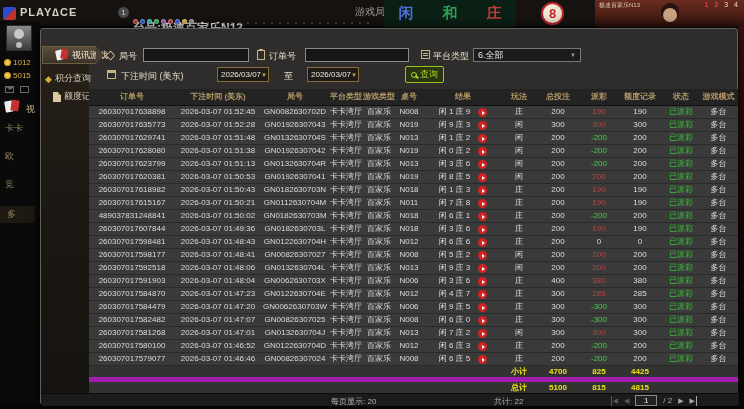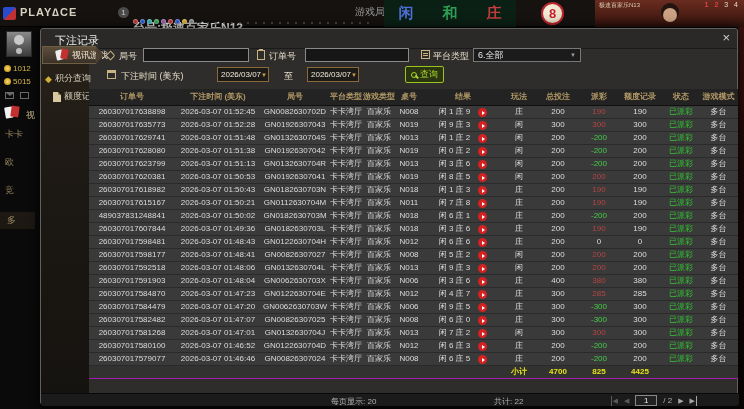--- a/index.html
+++ b/index.html
@@ -24,21 +24,21 @@
     background:radial-gradient(circle at 35% 30%, #f5eedd, #e3d8bd); border:2px solid #b8252f;
     color:#c51f2b; font-size:13px; font-weight:bold; text-align:center; line-height:20px; }
   .video { position:absolute; left:595px; top:0; width:149px; height:27px;
     background:linear-gradient(180deg,#6a2c20 0%,#4a1d14 60%,#2a100b 100%); overflow:hidden; }
   .video-title { position:absolute; left:4px; top:1px; font-size:6px; color:#d8c9b0; }
   .video-nums { position:absolute; right:4px; top:1px; font-size:7px; color:#e8dcc8; letter-spacing:2px; }
   .video-nums b { color:#e04040; }
   .dealer-head { position:absolute; left:68px; top:8px; width:14px; height:14px; border-radius:50%; background:#caa182; box-shadow:0 -3px 0 2px #241410; }
 
   
-  .left-rail { position:absolute; left:0; top:27px; width:40px; height:382px; background:#0a0a0a; overflow:hidden; }
+  .left-rail { position:absolute; left:0; top:21px; width:40px; height:382px; background:#0a0a0a; overflow:hidden; }
   .avatar { position:absolute; left:6px; top:4px; width:26px; height:26px; background:linear-gradient(180deg,#8a8a8a,#3c3c3c); border:1px solid #2a2a2a; }
   .avatar::after { content:''; position:absolute; left:7px; top:3px; width:10px; height:10px; border-radius:50%; background:#c9c9c9; box-shadow:0 11px 0 -2px #bdbdbd; }
   .bal { position:absolute; left:4px; font-size:8px; color:#d9b54a; white-space:nowrap; }
   .bal .coin { display:inline-block; width:7px; height:7px; border-radius:50%; background:radial-gradient(circle,#ffd96a,#b8860b); margin-right:2px; vertical-align:-1px; }
   .bal1 { top:37px; } .bal2 { top:50px; }
   .mini-icons { position:absolute; left:5px; top:65px; display:flex; gap:6px; }
   .mi { width:9px; height:7px; border:1px solid #6a6a6a; position:relative; }
   .mi.env::after { content:''; position:absolute; left:0; top:0; border-left:4px solid transparent; border-right:4px solid transparent; border-top:3px solid #6a6a6a; }
   .rail-cards { position:absolute; left:5px; top:79px; width:20px; height:13px; }
   .card-w { position:absolute; left:0; top:1px; width:8px; height:11px; background:#f0f0f0; border-radius:1px; transform:rotate(-10deg); }
@@ -97,21 +97,21 @@
   .bet-table th { height:16px; background:#232323; color:#b49a67; font-size:8px; font-weight:bold; border-bottom:1px solid #101010; white-space:nowrap; overflow:hidden; }
   .bet-table td { height:13px; background:#3a3a3a; color:#dcdcdc; font-size:8px; text-align:center; border-bottom:1px solid #2a2a2a; white-space:nowrap; overflow:hidden; }
   .c-order{width:86px;} .c-time{width:86px;} .c-round{width:68px;} .c-plat{width:34px;} .c-game{width:32px;}
   .c-tbl{width:28px;} .c-res{width:80px;} .c-play{width:32px;} .c-total{width:46px;} .c-pay{width:36px;}
   .c-valid{width:46px;} .c-status{width:36px;} .c-mode{width:39px;}
   td.pay-win { color:#b84444; } td.pay-loss { color:#46cc46; } td.pay-zero { color:#dcdcdc; }
   td.status { color:#35c435; }
   .res-wrap { display:inline-flex; align-items:flex-end; gap:8px; }
   .replay { width:9px; height:9px; border-radius:50%; background:#d42222; display:inline-flex; align-items:center; justify-content:center; cursor:pointer; }
   .replay .tri { width:0; height:0; border-left:3px solid #fff; border-top:2px solid transparent; border-bottom:2px solid transparent; margin-left:1px; }
-  tr.sum-row td { background:#323230; color:#e8e11a; font-weight:bold; border-bottom:1px solid #a21caf;margin-top:24px; }
+  tr.sum-row td { background:#323230; color:#e8e11a; font-weight:bold; border-bottom:5px solid #a21caf;margin-top:24px; }
 
   
   .pagebar { position:absolute; left:0; top:364px; width:698px; height:13px; background:#1b1b1b; border-top:1px solid #0a0a0a; border-radius:0 0 3px 3px; }
   .pg-text { position:absolute; top:2px; font-size:8px; color:#b0b0b0; }
   .pg-per { left:290px; } .pg-total { left:453px; }
   .pager { position:absolute; right:42px; top:1px; display:flex; align-items:center; gap:6px; }
   .pg-arrow { font-size:7px; cursor:pointer; line-height:10px; }
   .pg-dis { color:#5a5a5a; } .pg-en { color:#a8a8a8; }
   .pg-first { border-left:1px solid #5a5a5a; padding-left:1px; }
   .pg-last { border-right:1px solid #a8a8a8; padding-right:1px; }
@@ -169,24 +169,20 @@
     <div class="rail-frag rf0">视</div>
     <div class="rail-frag rf1">卡卡</div>
     <div class="rail-frag rf2">欧</div>
     <div class="rail-frag rf3">竞</div>
     <div class="rail-frag rf4">多</div>
   </div>
 
   <div class="right-strip"></div>
 
   <div class="modal">
-    <div class="modal-title-bar">
-      <span class="modal-title">下注记录</span>
-      <span class="modal-close">×</span>
-    </div>
     <div class="side-col"></div>
 
     <div class="side-item active">
       <span class="ico-cards">
           <i class="c1"></i>
           <i class="c2"></i>
         </span>
       <span>视讯游戏</span>
     </div>
     <div class="side-item si2">
@@ -704,20 +700,29 @@
       <tfoot>
         <tr class="sum-row">
           <td colspan="7"></td>
           <td>小计</td>
           <td>4700</td>
           <td>825</td>
           <td>4425</td>
           <td></td>
             <td></td>
         </tr>
+        <tr class="sum-row">
+          <td colspan="7"></td>
+          <td>总计</td>
+          <td>5100</td>
+          <td>815</td>
+          <td>4815</td>
+          <td></td>
+            <td></td>
+        </tr>
       </tfoot>
     </table>
 
     <div class="pagebar">
       <span class="pg-text pg-per">每页显示: 20</span>
       <span class="pg-text pg-total">共计: 22</span>
       <div class="pager">
         <span class="pg-arrow pg-dis pg-first">◀</span>
         <span class="pg-arrow pg-dis">◀</span>
         <span class="pg-box">1</span>

